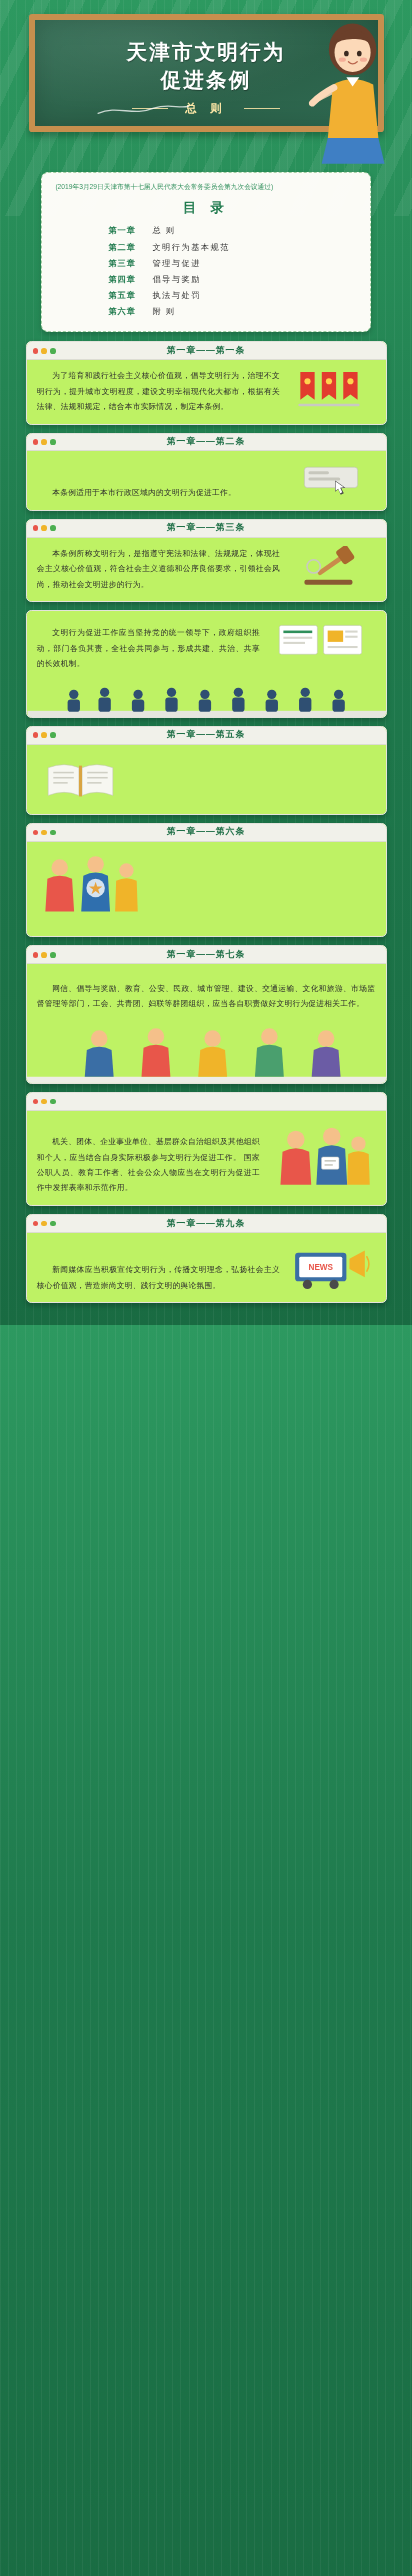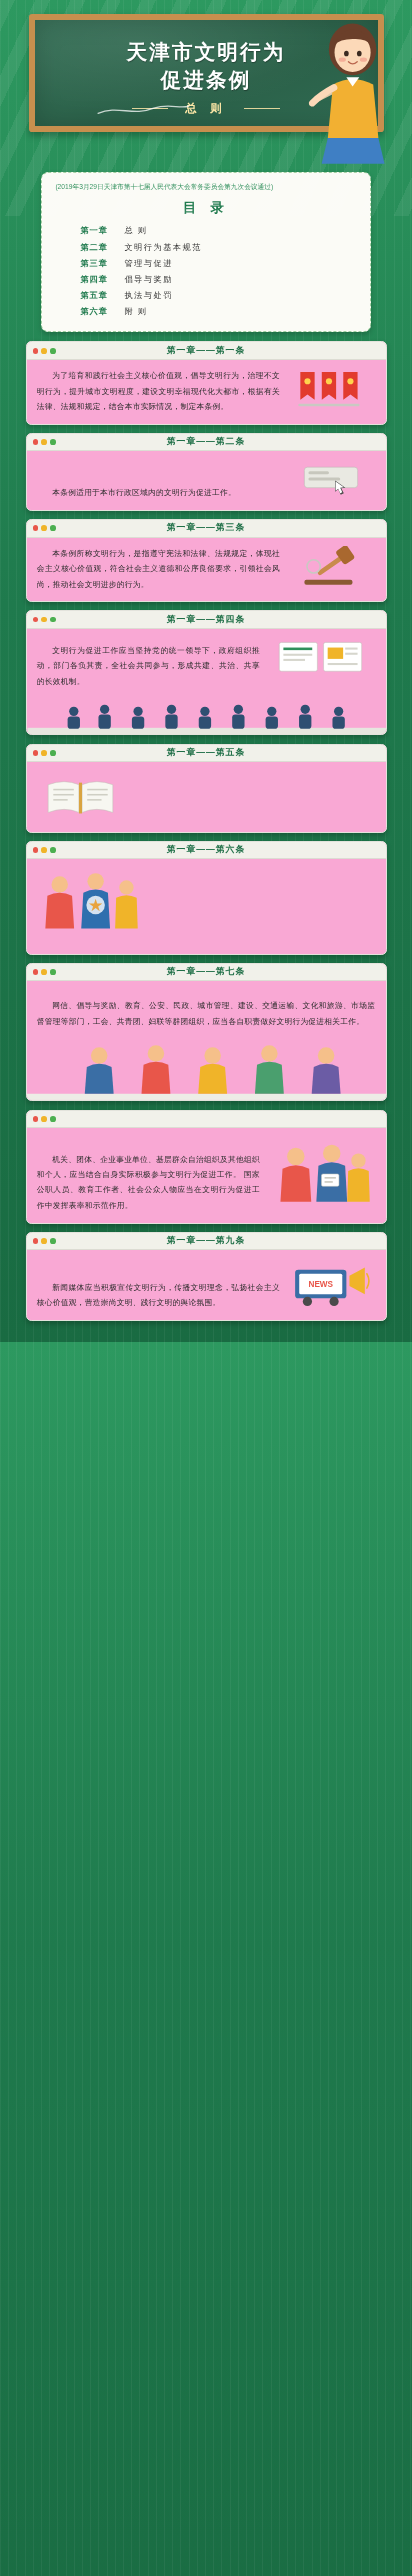--- a/index.html
+++ b/index.html
@@ -69,26 +69,26 @@
     border: 1.5px dashed #9fcf9f; border-radius: 7.2px;
     padding: 8.2px 13.4px 11.3px; box-shadow: 0 2.1px 5.2px rgba(0,0,0,0.18);
   }
   .toc-note { color: #2f8f5b; font-size: 6.7px; line-height: 1.8; text-align: justify; }
   .toc-title {
     text-align: center; font-size: 13.4px; font-weight: bold; color: #1f7a4d;
     letter-spacing: 5.2px; margin: 5.2px 0 6.2px;
   }
   .toc-list { font-size: 8.2px; color: #333; }
   .toc-item { display: flex; padding: 2.6px 0 2.6px 25px; letter-spacing: 1px; }
-  .toc-item .ch { width: 44px; color:#1f7a4d; font-weight:bold; }
+  .toc-item .ch { width: 44px; color:#1f7a4d; font-weight:bold;margin-left:28px; }
   .toc-item .nm { letter-spacing: 1.5px; }
 
   
   .card {
-    width: 361px; margin: 0 auto 8.2px; background: #f9a8d4;
+    width: 361px; margin: 0 auto 8.2px; background: #bef264;
     border-radius: 5.2px; box-shadow: 0 2.1px 5.2px rgba(0,0,0,0.22);
     overflow: hidden; border: 0.5px solid #e3e3dc;
   }
   .card-bar {
     height: 17.5px; background: #f1f1ea; border-bottom: 0.5px solid #dcdcd3;
     display: flex; align-items: center; padding: 0 6.2px; position: relative;
   }
   .dots { display: flex; gap: 3.1px; }
   .dot { width: 5.7px; height: 5.7px; border-radius: 50%; display:block; }
   .dot.r { background: #e8564a; }
@@ -259,28 +259,20 @@
             <rect x="40" y="28" width="58" height="9" rx="4" fill="#c98b4b"></rect>
             <rect x="92" y="16" width="26" height="32" rx="6" fill="#a9682f"></rect>
           </g>
           <circle cx="36" cy="40" r="13" fill="none" stroke="#c9c9c2" stroke-width="3"></circle>
         </svg>
       </div>
     </div>
   </div>
 
   <div class="card">
-    <div class="card-bar">
-      <span class="dots">
-        <span class="dot r"></span>
-        <span class="dot y"></span>
-        <span class="dot g"></span>
-      </span>
-      <span class="card-title">第一章——第四条</span>
-    </div>
     <div class="card-body">
       <div class="card-text">文明行为促进工作应当坚持党的统一领导下，政府组织推动，部门各负其责，全社会共同参与，形成共建、共治、共享的长效机制。</div>
       <div class="card-art wide">
         <svg viewBox="0 0 200 100" width="103" height="52">
           <rect x="18" y="10" width="74" height="56" rx="4" fill="#ffffff" stroke="#bdbdb4"></rect>
           <rect x="26" y="20" width="56" height="5" fill="#2f8f5b"></rect>
           <rect x="26" y="32" width="56" height="4" fill="#d6d6cd"></rect>
           <rect x="26" y="42" width="42" height="4" fill="#d6d6cd"></rect>
           <rect x="104" y="10" width="74" height="56" rx="4" fill="#ffffff" stroke="#bdbdb4"></rect>
           <rect x="112" y="20" width="30" height="22" fill="#f0b429"></rect>

